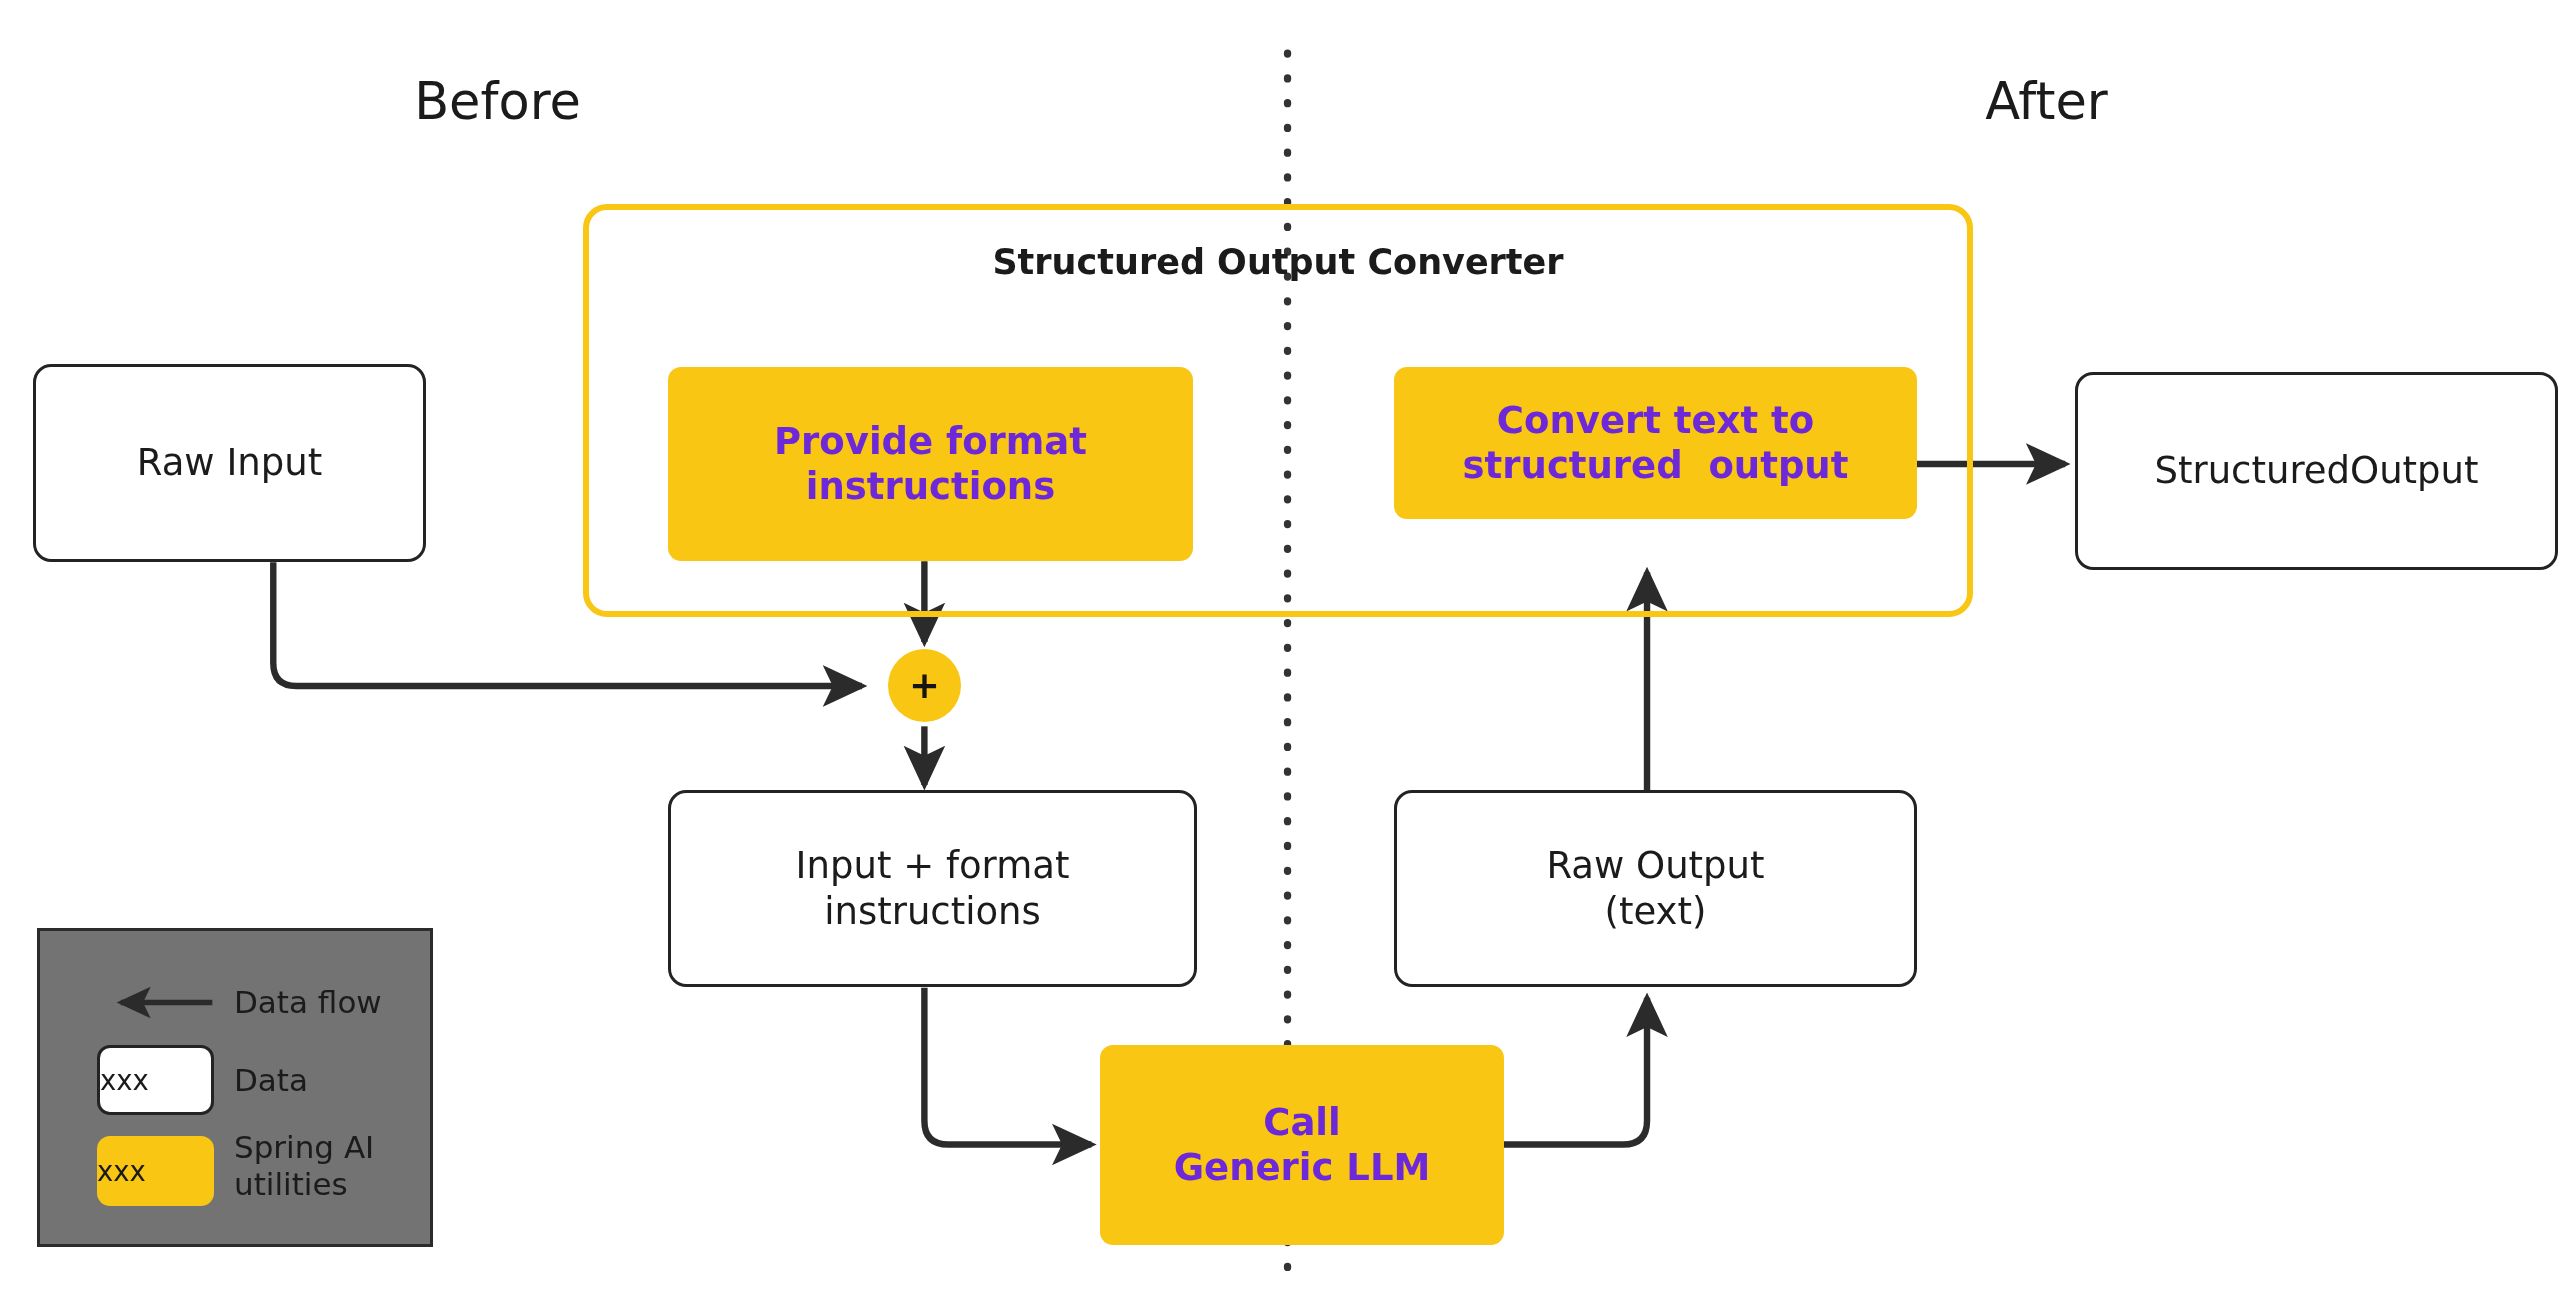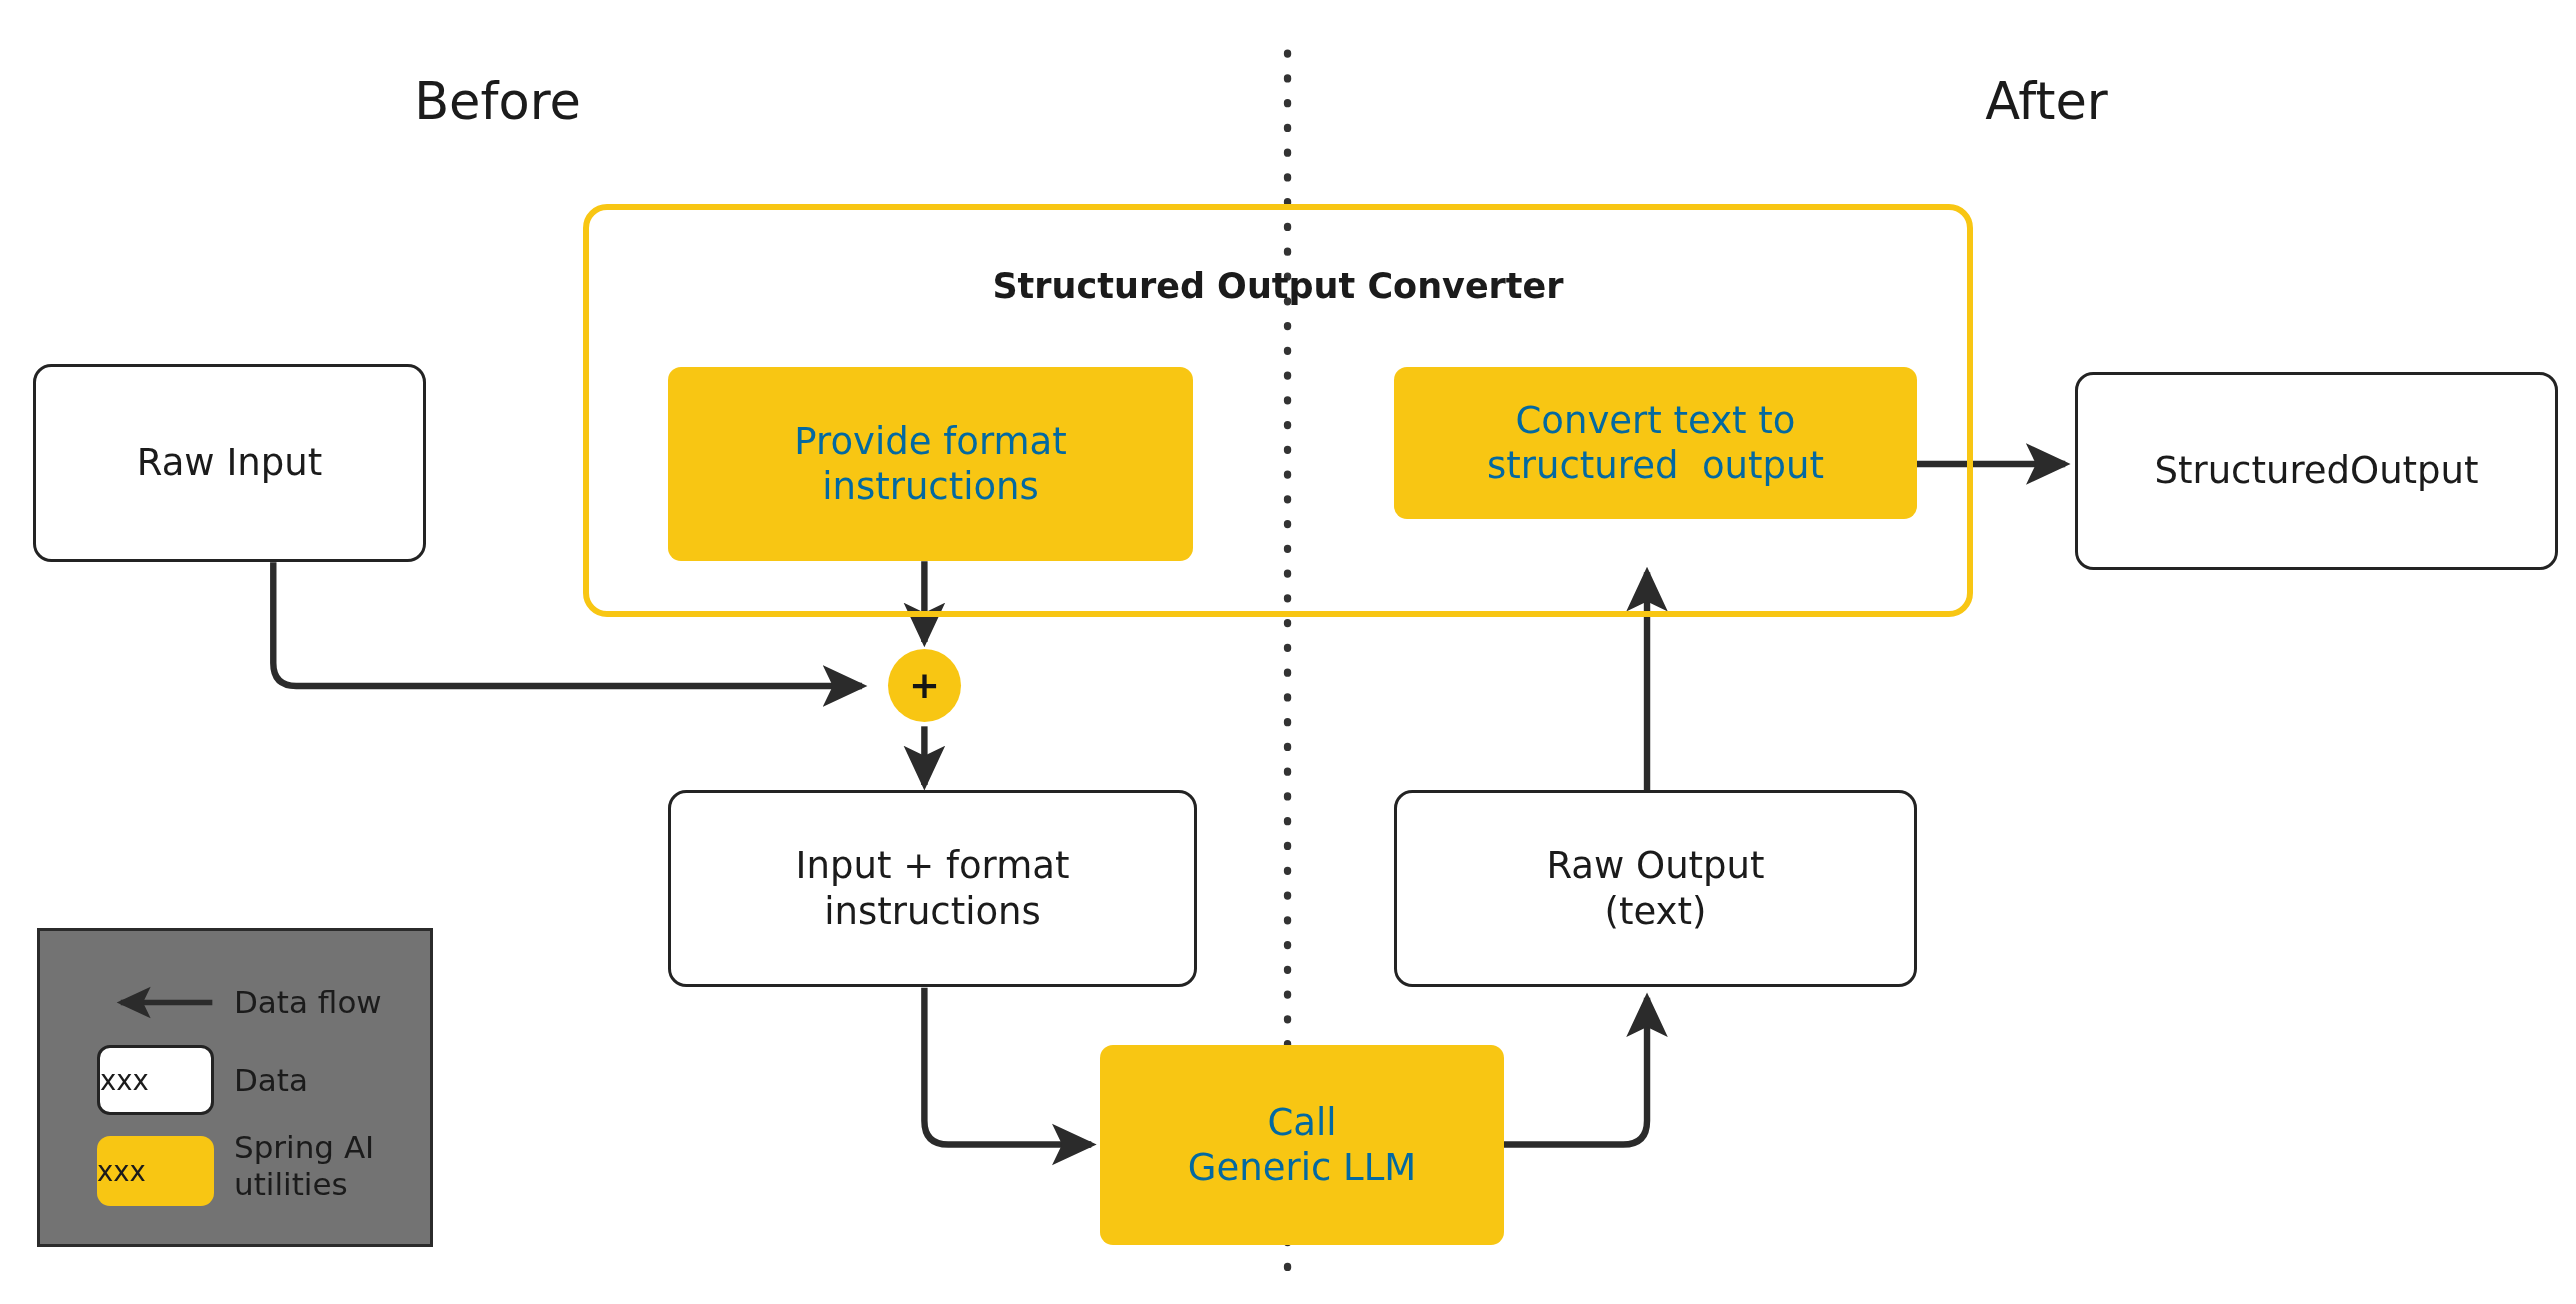--- a/index.html
+++ b/index.html
@@ -7,28 +7,28 @@
        font-family:"DejaVu Sans","Liberation Sans",sans-serif;}
   #canvas{position:relative;width:2576px;height:1305px;background:#ffffff;}
   svg#wires{position:absolute;left:0;top:0;width:2576px;height:1305px;}
 
   .phase-label{position:absolute;font-size:51px;color:#1b1b1b;
     font-family:"DejaVu Sans","Liberation Sans",sans-serif;white-space:nowrap;}
 
   .group-box{position:absolute;border:6.4px solid #F8C613;border-radius:24px;
     background:transparent;box-sizing:border-box;}
   .group-title{position:absolute;font-size:35px;font-weight:bold;color:#1b1b1b;
-    white-space:nowrap;text-align:center;margin-top:24px;}
+    white-space:nowrap;text-align:center;}
 
   .node{position:absolute;box-sizing:border-box;display:flex;align-items:center;
     justify-content:center;text-align:center;line-height:1.22;}
   .node.data{background:#ffffff;border:3.7px solid #232323;border-radius:18.3px;
     font-size:37px;color:#1b1b1b;}
   .node.util{background:#F8C613;border:none;border-radius:13px;
-    font-size:37px;font-weight:normal;color:#0369a1;}
+    font-size:37px;font-weight:bold;color:#6d28d9;}
 
   .plus-node{position:absolute;background:#F8C613;border-radius:50%;
     display:flex;align-items:center;justify-content:center;
     font-size:37px;font-weight:bold;color:#151515;line-height:1;}
 
   .legend{position:absolute;background:#737373;border:3.7px solid #2b2b2b;
     box-sizing:border-box;}
   .legend-row{position:absolute;display:flex;align-items:center;}
   .legend-label{font-size:31px;color:#1b1b1b;line-height:1.2;}
   .legend-swatch{box-sizing:border-box;display:flex;align-items:center;

